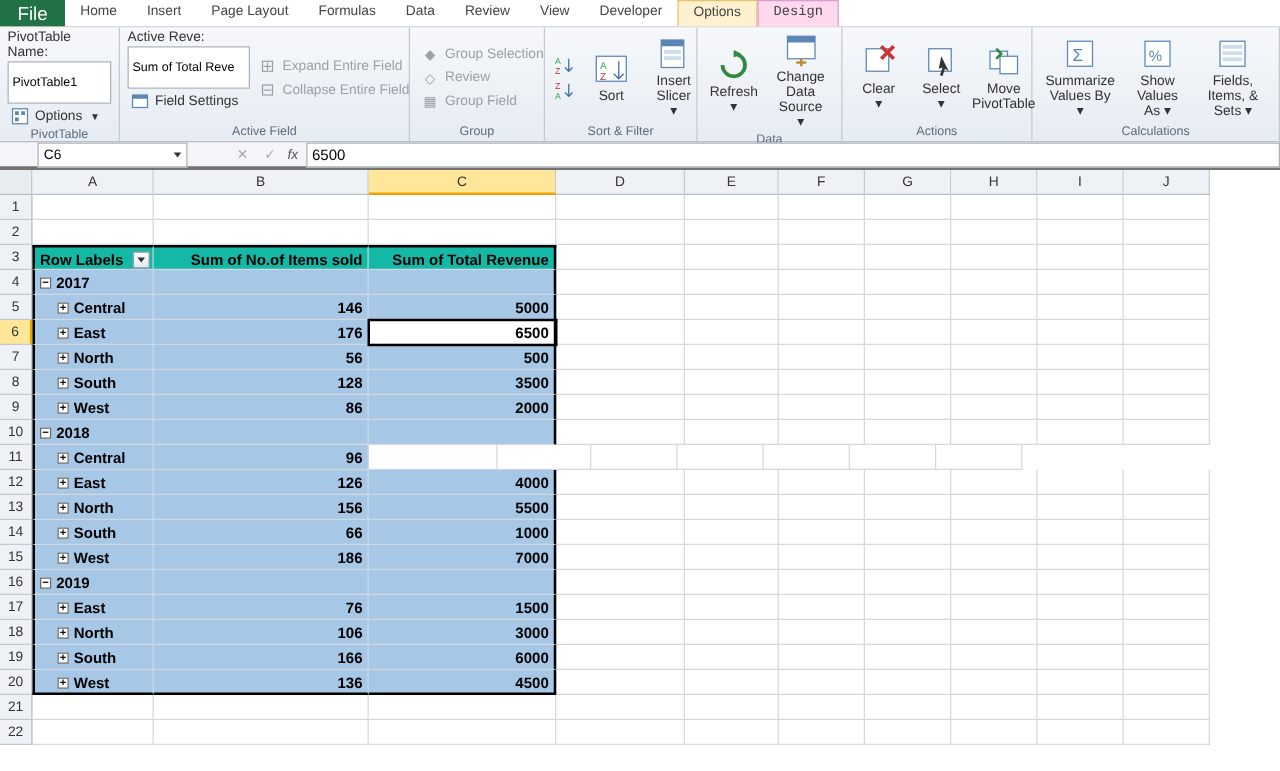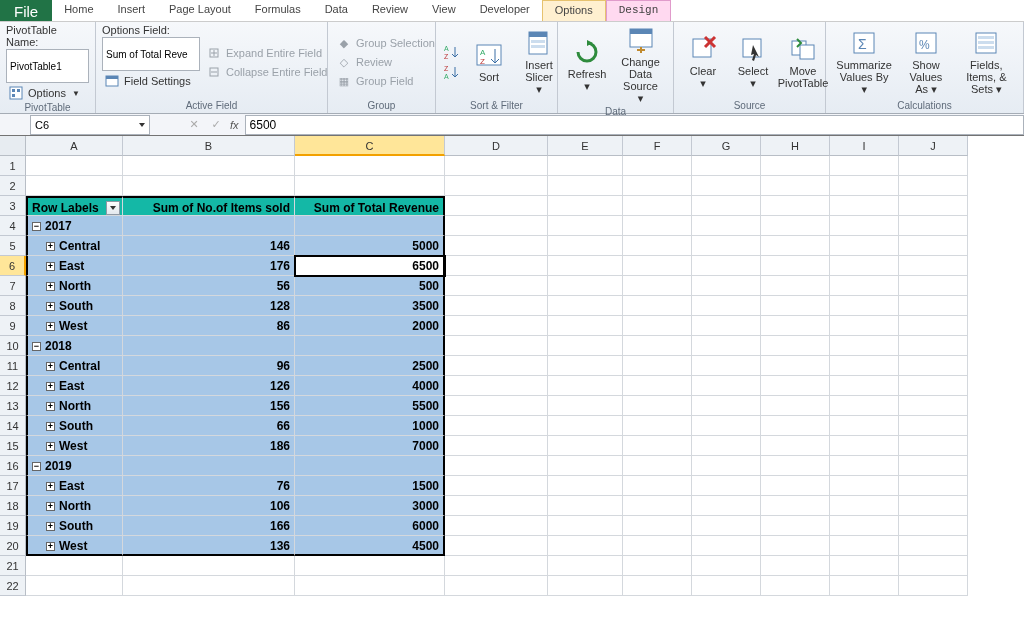--- a/index.html
+++ b/index.html
@@ -20,21 +20,21 @@
 .small-col { display: flex; flex-direction: column; gap: 1px; font-size: 11px; color: #333; }
 .small-btn { display: flex; align-items: center; gap: 4px; padding: 1px 2px; color: #333; white-space: nowrap; }
 .small-btn.dis { color: #9aa1a9; }
 .big-btn { display: flex; flex-direction: column; align-items: center; justify-content: flex-end; gap: 2px; padding: 2px 6px; cursor: pointer; min-width: 46px; }
 .big-btn .lbl { font-size: 11px; color: #333; text-align: center; line-height: 1.1; }
 .icon32 { width: 28px; height: 28px; display: flex; align-items: center; justify-content: center; }
 .icon16 { width: 16px; height: 16px; display: inline-flex; align-items: center; justify-content: center; }
 .inp { border: 1px solid #abb2bb; background: #fff; font-size: 10px; height: 34px; padding: 0 3px; }
 
 
-.fbar { display: flex; align-items: center; height: 22px; border-bottom: 1px solid #737373; background: #f3f5f9; }
+.fbar { display: flex; align-items: center; height: 22px; border-bottom: 3px solid #737373; background: #f3f5f9; }
 .namebox { width: 120px; height: 20px; border: 1px solid #abb2bb; background: #fff; margin: 0 6px 0 30px; display: flex; align-items: center; justify-content: space-between; padding: 0 4px; }
 .fx { font-style: italic; color: #555; margin: 0 6px; }
 .formula-input { flex: 1; border: 1px solid #abb2bb; background: #fff; height: 20px; padding: 0 4px; font-size: 12px; }
 
 
 .sheet { position: relative; }
 .corner { position: absolute; left: 0; top: 0; width: 26px; height: 20px; background: #e7ecf1; border-right: 1px solid #b8bec6; border-bottom: 1px solid #b8bec6; }
 .colheads { position: absolute; left: 26px; top: 0; display: flex; height: 20px; }
 .colhead { border-right: 1px solid #c3c9d2; border-bottom: 1px solid #b8bec6; background: #eef2f6; text-align: center; font-size: 11px; color: #333; line-height: 20px; }
 .colhead.sel { background: #ffe699; border-bottom: 2px solid #f2a100; }
@@ -104,21 +104,21 @@
             <span style="font-size:8px;margin-left:2px">▼</span>
       </div>
     </div>
       </div>
     <div class="group-title">PivotTable</div>
   </div>
 
   <div class="group" style="width:232px">
     <div class="group-body">
       <div class="small-col" style="width:98px">
-        <span>Options Field:</span>
+        <span>Active Reve:</span>
         <input class="inp" value="Sum of Total Reve" style="">
         <div class="small-btn">
           <span class="icon16">
               <svg width="14" height="14">
                 <rect x="1" y="2" width="12" height="10" fill="#fff" stroke="#5b86b5"></rect>
                 <rect x="1" y="2" width="12" height="3" fill="#5b86b5"></rect>
               </svg>
             </span>
           <span>Field Settings</span>
         </div>
@@ -266,21 +266,21 @@
           <span class="icon32">
             <svg width="28" height="28">
               <rect x="3" y="6" width="14" height="14" fill="#fff" stroke="#5b86b5"></rect>
               <rect x="11" y="10" width="14" height="14" fill="#fff" stroke="#5b86b5"></rect>
               <path d="M8 4 L12 8 L8 12" fill="none" stroke="#2e8b3d" stroke-width="2"></path>
             </svg>
           </span>
           <span class="lbl">Move PivotTable</span>
         </div>
     </div>
-    <div class="group-title">Source</div>
+    <div class="group-title">Actions</div>
   </div>
 
   <div class="group" style="flex:1">
     <div class="group-body" style="align-items:center">
       <div class="big-btn">
           <span class="icon32">
             <svg width="28" height="28">
               <rect x="4" y="4" width="20" height="20" fill="#fff" stroke="#5b86b5"></rect>
               <text x="8" y="20" font-size="14" fill="#5b86b5">Σ</text>
             </svg>
@@ -482,21 +482,20 @@
         <div class="cell cE"></div>
         <div class="cell cF"></div>
         <div class="cell cG"></div>
         <div class="cell cH"></div>
         <div class="cell cI"></div>
         <div class="cell cJ"></div>
       </div>
       <div class="row">
         <div class="cell cA pv-bg pv-colA-bl pv-bold"><span style="margin-left:14px"></span><span class="expand-btn">+</span><b>Central</b></div>
         <div class="cell cB pv-bg num pv-bold">96</div>
-        <div class="cell cC pv-bg num pv-bold pv-colC-br">2500</div>
         <div class="cell cD"></div>
         <div class="cell cE"></div>
         <div class="cell cF"></div>
         <div class="cell cG"></div>
         <div class="cell cH"></div>
         <div class="cell cI"></div>
         <div class="cell cJ"></div>
       </div>
       <div class="row">
         <div class="cell cA pv-bg pv-colA-bl pv-bold"><span style="margin-left:14px"></span><span class="expand-btn">+</span><b>East</b></div>

